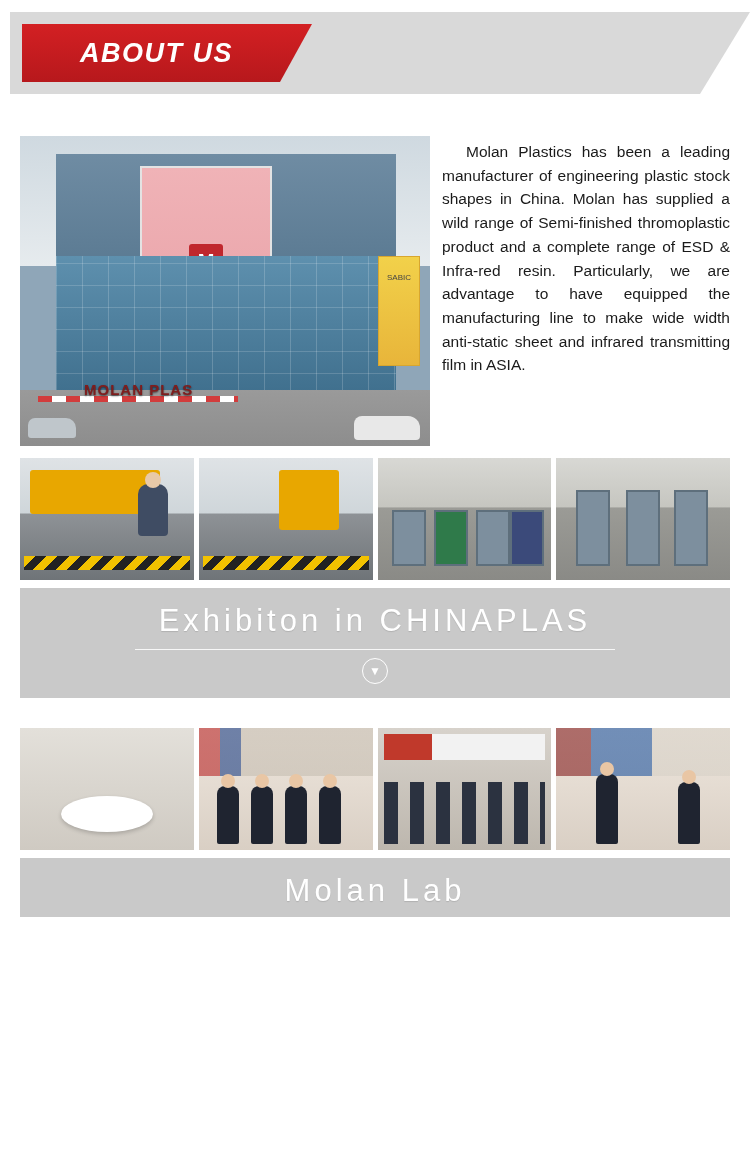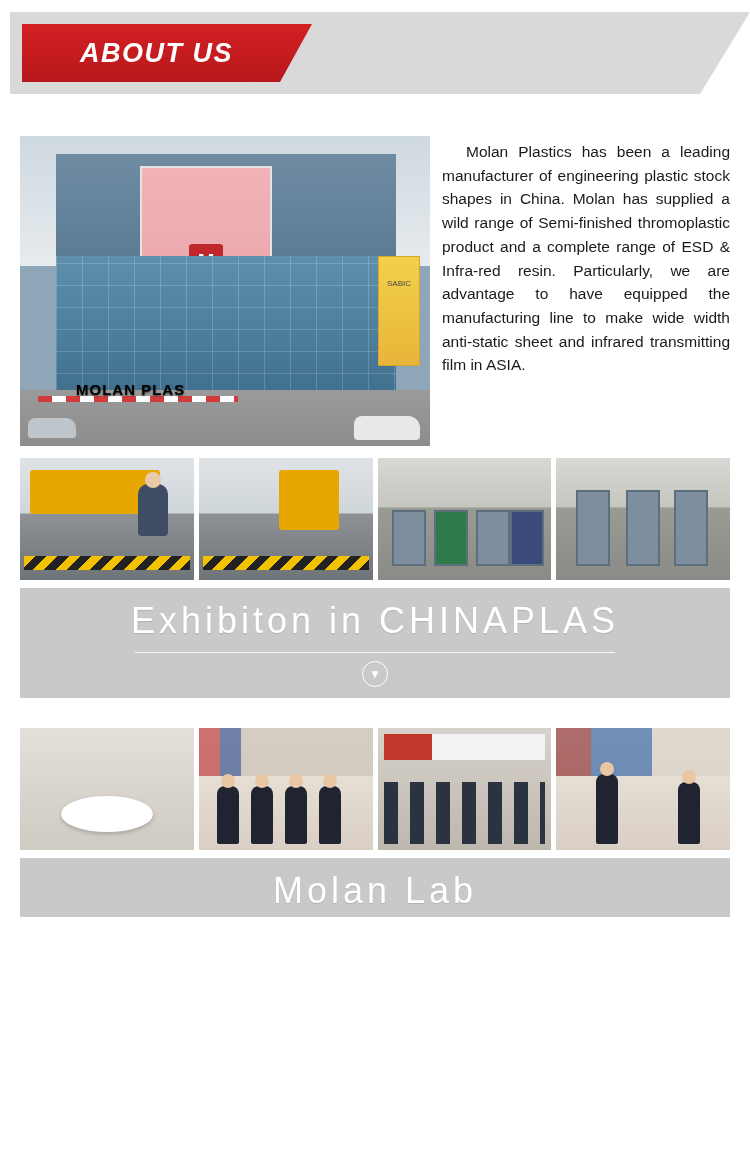--- a/index.html
+++ b/index.html
@@ -103,31 +103,31 @@
   }
   .bld-ground {
     position: absolute; left: 0; bottom: 0; width: 410px; height: 56px;
     background: linear-gradient(180deg,#9a9a9a 0%, #8d8d8d 100%);
   }
   .bld-bar {
     position: absolute; left: 18px; bottom: 44px; width: 200px; height: 6px;
     background: repeating-linear-gradient(90deg,#d23c3c 0 14px,#ffffff 14px 28px);
   }
   .bld-sign {
-    position: absolute; left: 56px; bottom: 48px;
-    color: #000000; font-size: 15px; font-weight: bold; letter-spacing: 1px;
+    position: absolute; left: 64px; bottom: 48px;
+    color: #7f1d1d; font-size: 15px; font-weight: bold; letter-spacing: 1px;
     text-shadow: 0 1px 2px rgba(0,0,0,.6);
   }
   .bld-yellow {
     position: absolute; right: 10px; top: 120px; width: 42px; height: 110px;
     background: linear-gradient(180deg,#f2d14a 0%, #e8b53a 100%);
     border: 1px solid #d8a62f;
   }
   .bld-yellow span {
-    display:block; text-align:center; margin-top:22px;
+    display:block; text-align:center; margin-top:16px;
     color:#444; font-size:8px;
   }
   .bld-car {
     position: absolute; right: 10px; bottom: 6px; width: 66px; height: 24px;
     background: #e8e8e8; border-radius: 8px 12px 4px 4px;
   }
   .bld-car2 {
     position: absolute; left: 8px; bottom: 8px; width: 48px; height: 20px;
     background: #bfc6cb; border-radius: 7px 10px 3px 3px;
   }
@@ -166,21 +166,21 @@
     width: 710px;
     height: 110px;
     background: #c9c9c9;
     display: flex;
     flex-direction: column;
     align-items: center;
     justify-content: center;
   }
   .section-banner .title {
     color: #ffffff;
-    font-size: 36px;
+    font-size: 31px;
     letter-spacing: 4px;
     font-weight: 300;
     text-align: center;
     text-shadow: 0 1px 1px rgba(0,0,0,.12);
   }
   .section-banner .rule {
     width: 480px; height: 1px;
     background: rgba(255,255,255,.85);
     margin: 10px 0 8px 0;
   }

